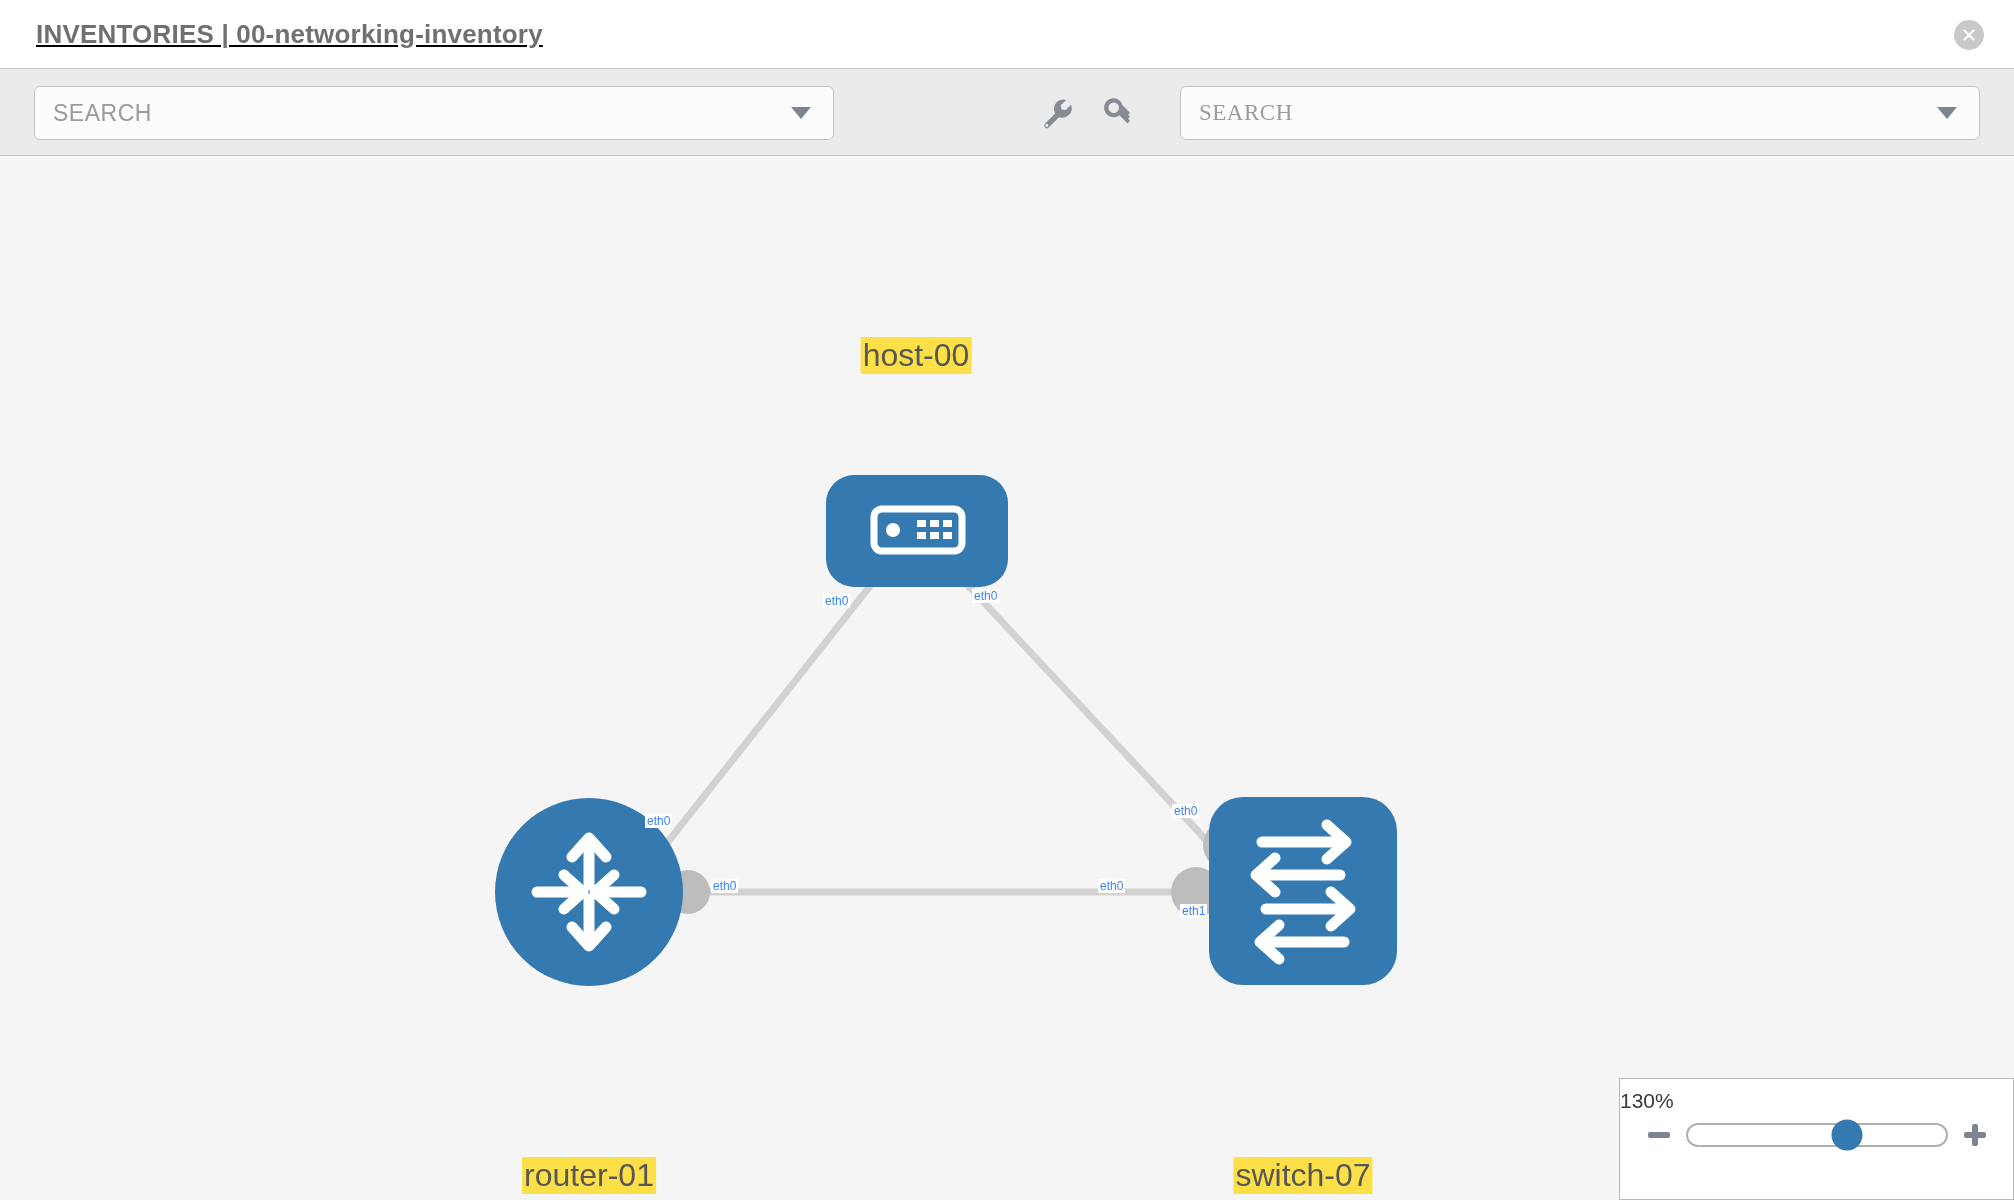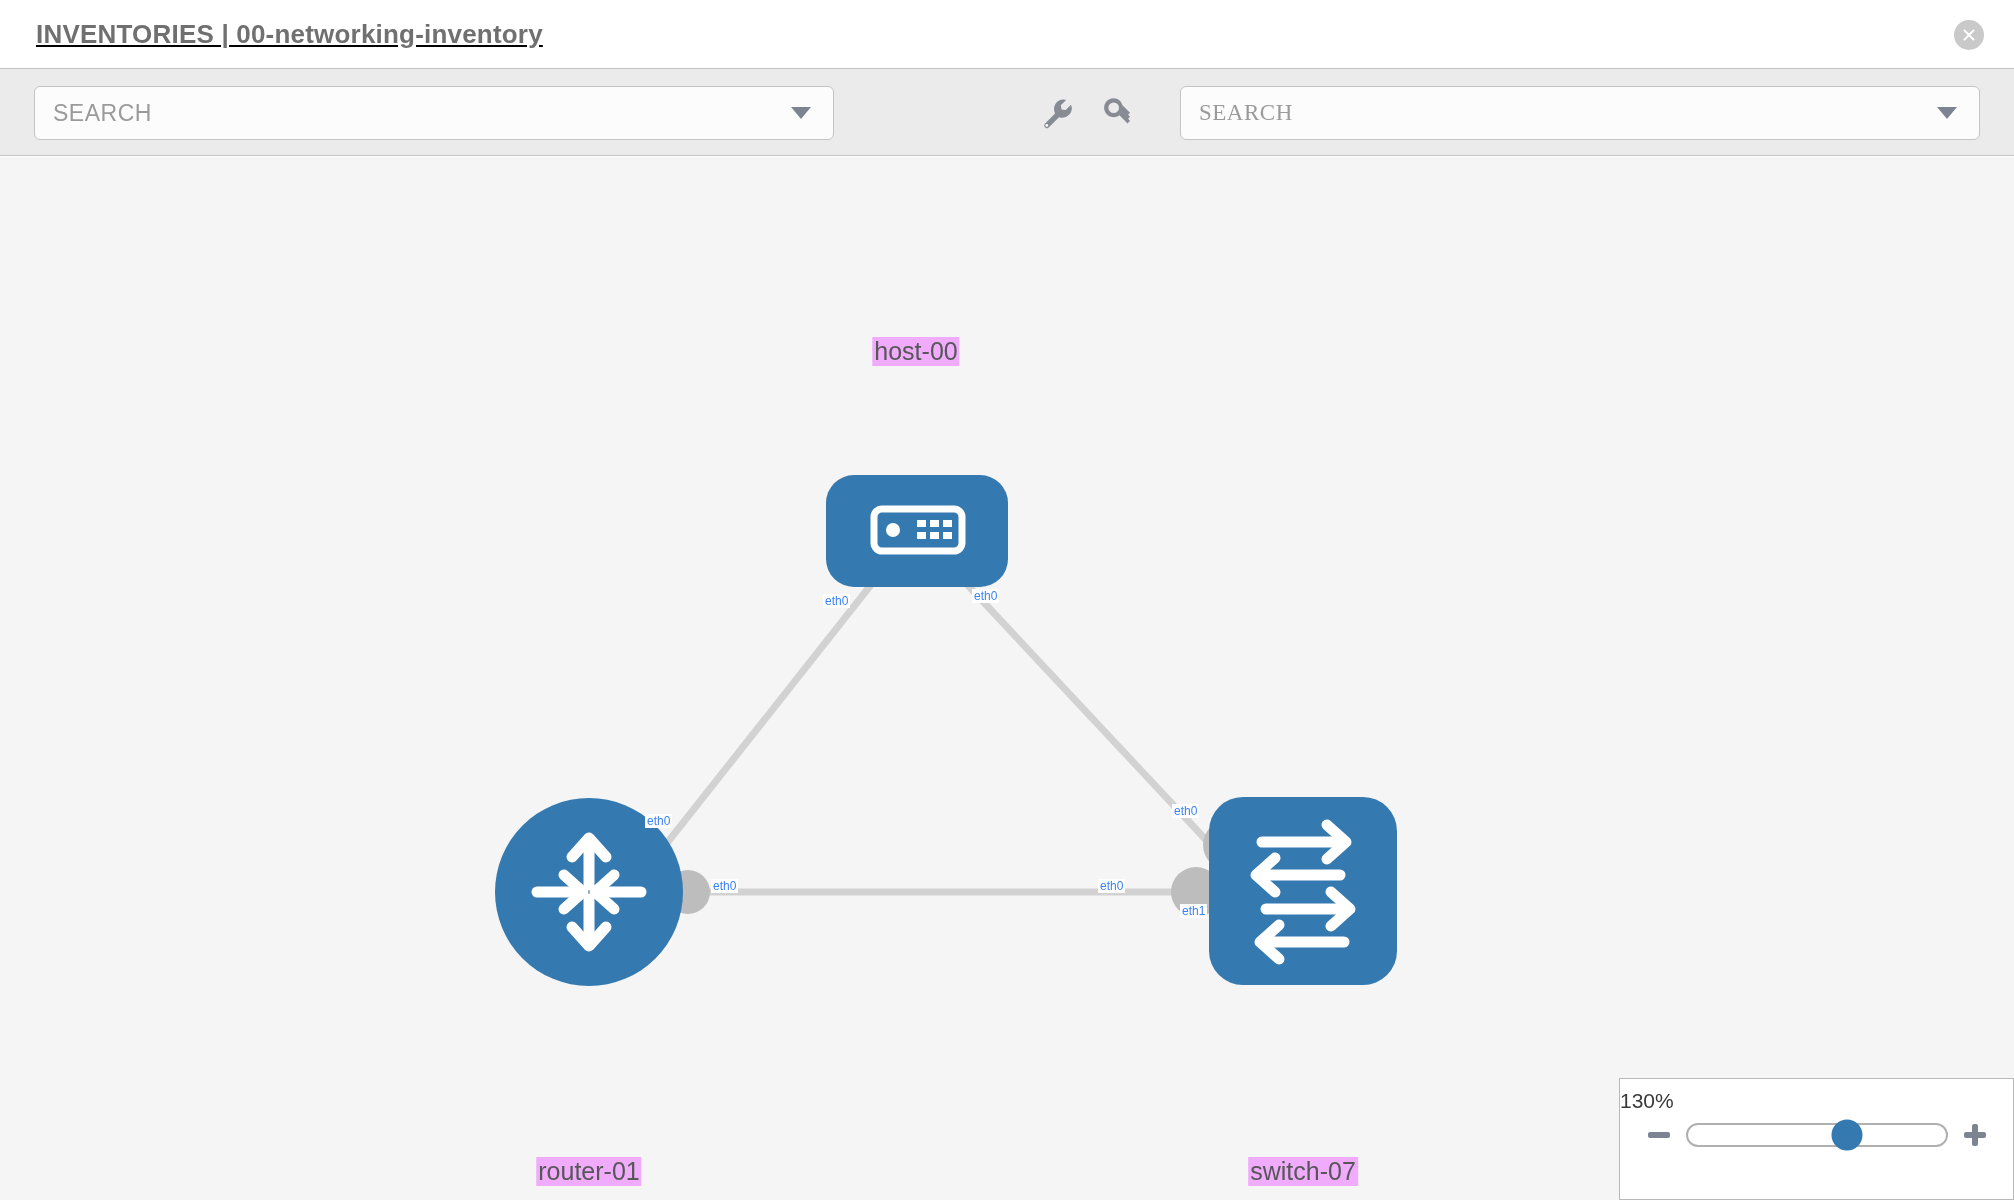--- a/index.html
+++ b/index.html
@@ -110,23 +110,23 @@
     position: absolute;
     left: 0; top: 157px;
     width: 2014px; height: 1043px;
     background: #f5f5f5;
     overflow: hidden;
   }
   .topology-svg { position: absolute; left: 0; top: 0; }
 
   .node-label {
     position: absolute;
-    font-size: 25px;
+    font-size: 32px;
     color: #575757;
-    background: #f0abfc;
+    background: #fde047;
     padding: 0 2px;
     white-space: nowrap;
     transform: translateX(-50%);
   }
   .iface-label {
     position: absolute;
     font-size: 12px;
     color: #3b82f6;
     background: #ffffff;
     padding: 0 2px;

